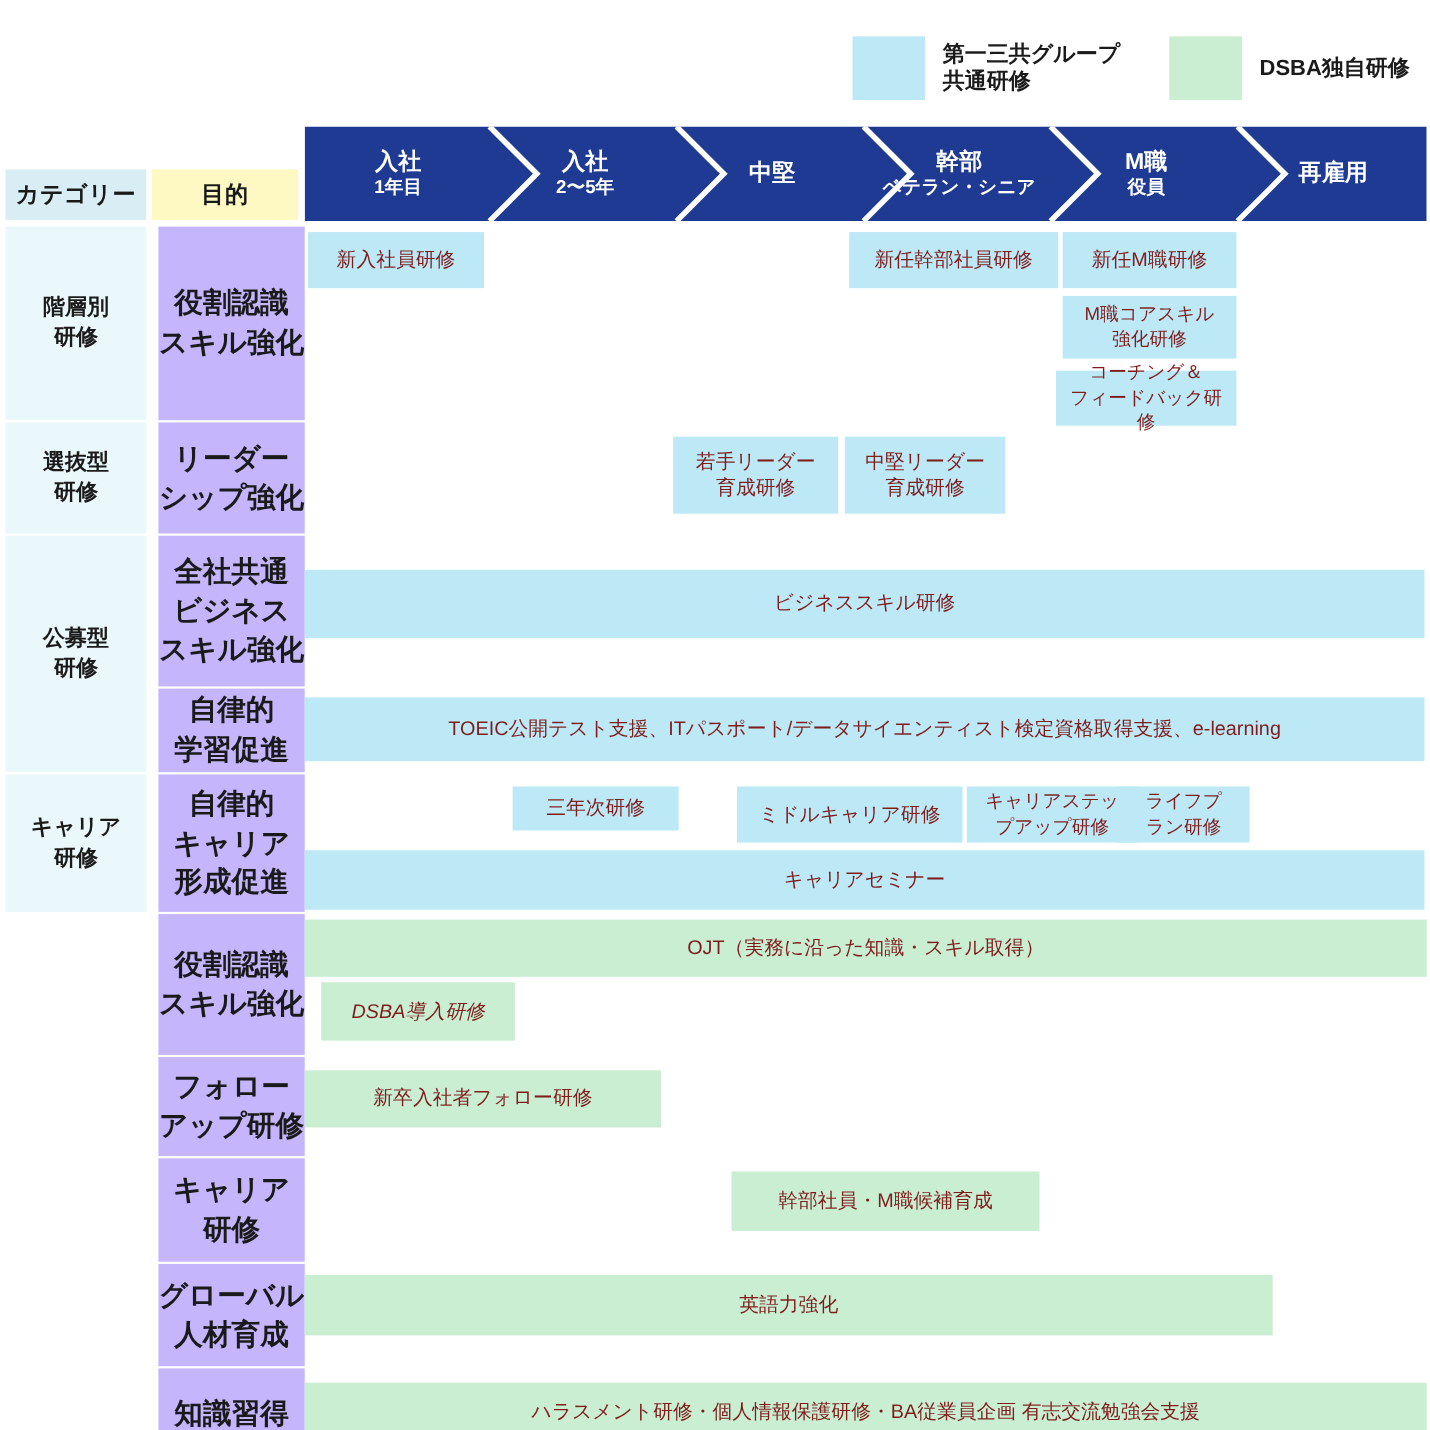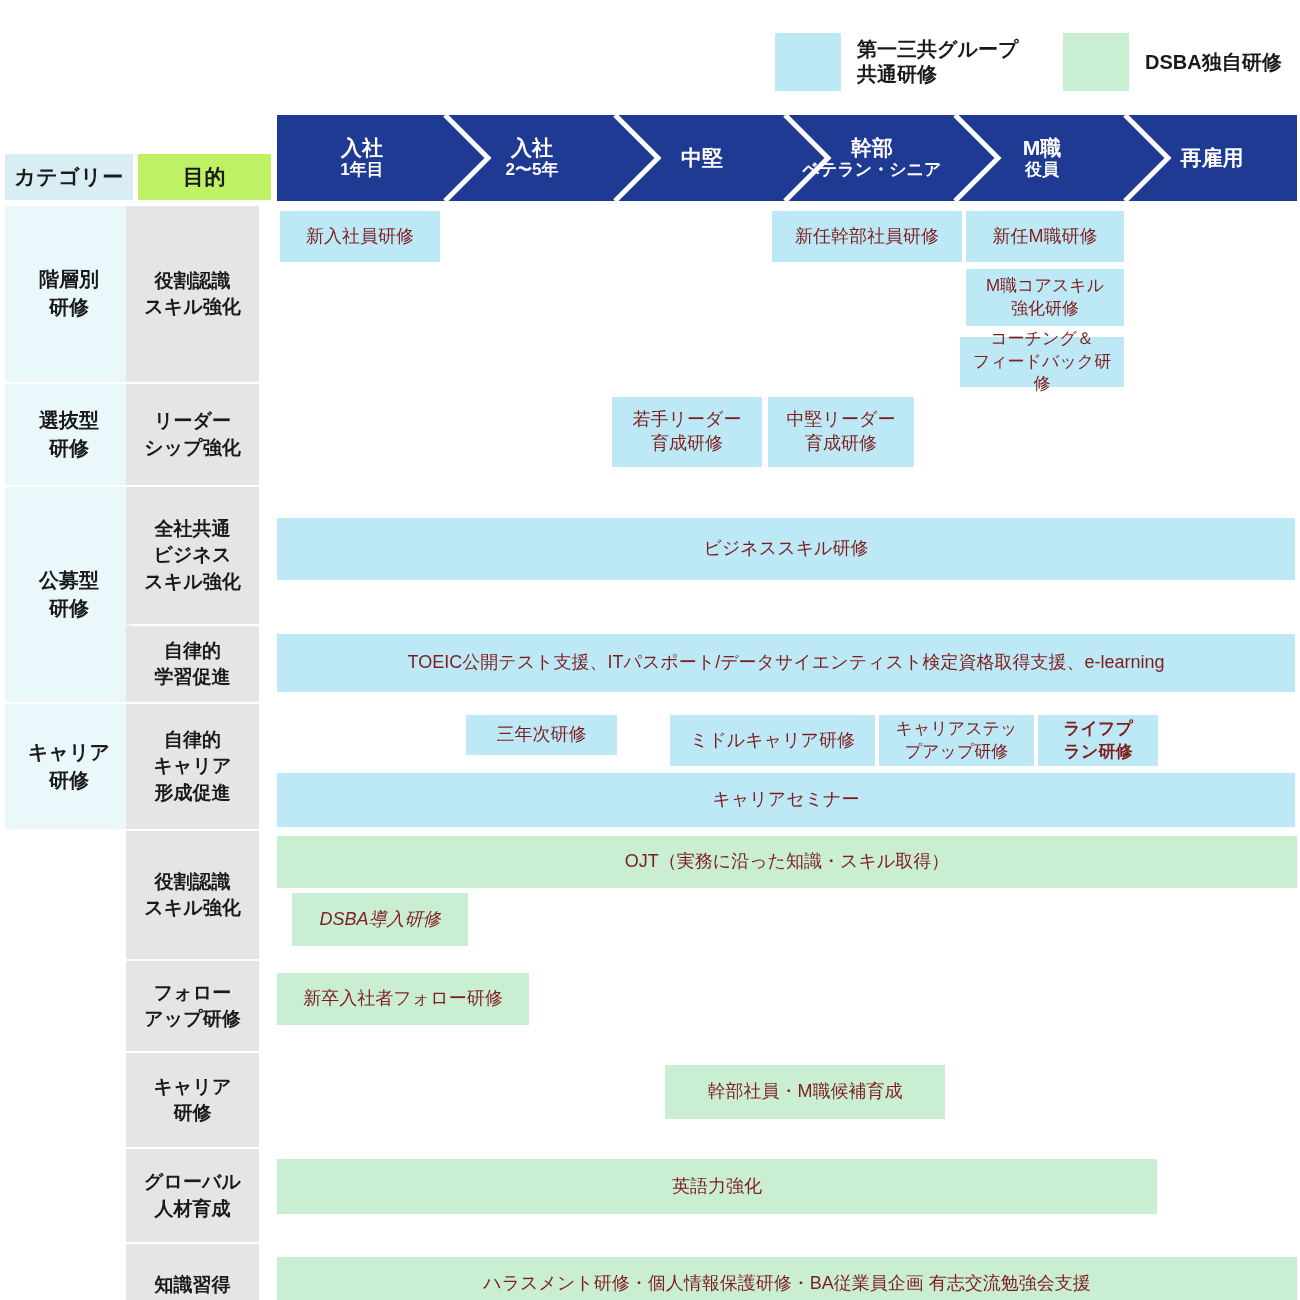--- a/index.html
+++ b/index.html
@@ -22,38 +22,38 @@
   }
   #legend-blue{left:775px;top:4px;}
   #legend-green{left:1063px;top:4px;}
 
   
   .hdr-cat,.hdr-pur{
     position:absolute;display:flex;align-items:center;justify-content:center;
     font-size:21px;font-weight:bold;letter-spacing:.5px;
   }
   #hdr-cat{left:5px;top:125px;width:128px;height:46px;background:#d9eef4;}
-  #hdr-pur{left:138px;top:125px;width:133px;height:46px;background:#bef264;}
+  #hdr-pur{left:138px;top:125px;width:133px;height:46px;background:#fef9c3;}
 
   #chevrons{position:absolute;left:277px;top:86px;width:1020px;height:86px;}
   .chev-label{
     position:absolute;top:0;height:86px;width:100%;
     display:flex;flex-direction:column;align-items:center;justify-content:center;
     color:#ffffff;text-align:center;pointer-events:none;
   }
   .chev-label .l1{font-size:21px;font-weight:bold;line-height:1.22;}
   .chev-label .l2{font-size:17px;font-weight:bold;line-height:1.22;}
 
   
   .cat-cell,.pur-cell{
     position:absolute;display:flex;align-items:center;justify-content:center;
     text-align:center;font-weight:bold;line-height:1.38;
   }
   .cat-cell{left:5px;width:128px;background:#eaf7fb;font-size:20px;}
-  .pur-cell{left:126px;width:133px;background:#e5e5e5;font-size:19px;}
+  .pur-cell{left:144px;width:133px;background:#c4b5fd;font-size:26px;}
 
   
   .box{
     position:absolute;display:flex;align-items:center;justify-content:center;
     text-align:center;font-size:18px;line-height:1.32;color:#7f1d1d;
     box-sizing:border-box;padding:0 6px;
   }
   .box.blue{background:#bde9f7;}
   .box.green{background:#c9eed2;}
   .box.small{font-size:17px;}
@@ -157,24 +157,24 @@
   <div class="box blue" style="left: 768px; top: 368px; width: 146px; height: 70px; white-space: pre-line;">中堅リーダー
 育成研修</div>
 
   <div class="box blue" style="left:277px;top:489px;width:1018px;height:62px;">ビジネススキル研修</div>
   <div class="box blue" style="left:277px;top:605px;width:1018px;height:58px;">TOEIC公開テスト支援、ITパスポート/データサイエンティスト検定資格取得支援、e-learning</div>
 
   <div class="box blue" style="left:466px;top:686px;width:151px;height:40px;">三年次研修</div>
   <div class="box blue" style="left:670px;top:686px;width:205px;height:51px;">ミドルキャリア研修</div>
   <div class="box blue small" style="left: 879px; top: 686px; width: 155px; height: 51px; white-space: pre-line;">キャリアステッ
 プアップ研修</div>
-  <div class="box blue small" style="left: 1038px; top: 686px; width: 120px; height: 51px; white-space: pre-line; font-weight: bold;">ライフプ
+  <div class="box blue small" style="left: 1016px; top: 686px; width: 120px; height: 51px; white-space: pre-line;">ライフプ
 ラン研修</div>
   <div class="box green" style="left:277px;top:807px;width:1020px;height:52px;">OJT（実務に沿った知識・スキル取得）</div>
 
   <div class="box blue" style="left:277px;top:744px;width:1018px;height:54px;">キャリアセミナー</div>
   <div class="box green" style="left:292px;top:864px;width:176px;height:53px;font-style:italic;">DSBA導入研修</div>
-  <div class="box green" style="left:277px;top:944px;width:252px;height:52px;">新卒入社者フォロー研修</div>
+  <div class="box green" style="left:277px;top:944px;width:324px;height:52px;">新卒入社者フォロー研修</div>
   <div class="box green" style="left:665px;top:1036px;width:280px;height:54px;">幹部社員・M職候補育成</div>
   <div class="box green" style="left:277px;top:1130px;width:880px;height:55px;">英語力強化</div>
   <div class="box green" style="left:277px;top:1228px;width:1020px;height:53px;">ハラスメント研修・個人情報保護研修・BA従業員企画 有志交流勉強会支援</div>
 
 </div>
 
 </body></html>

